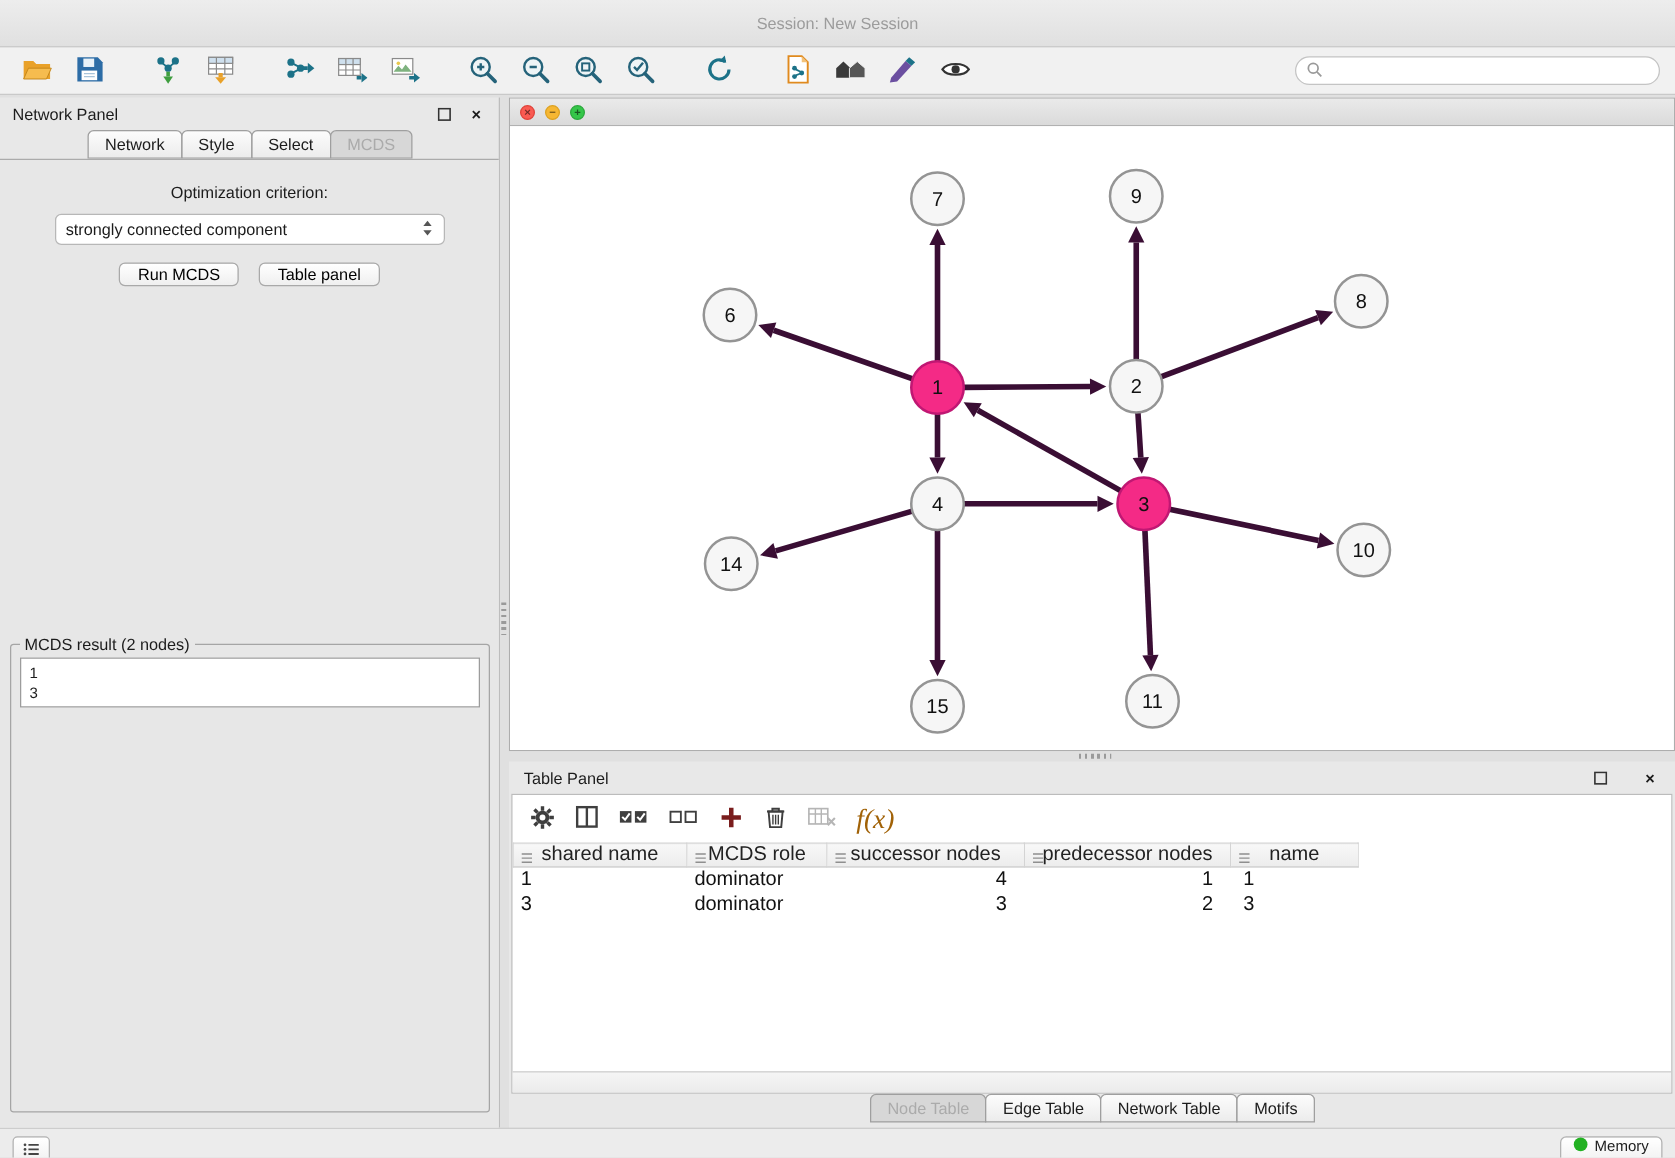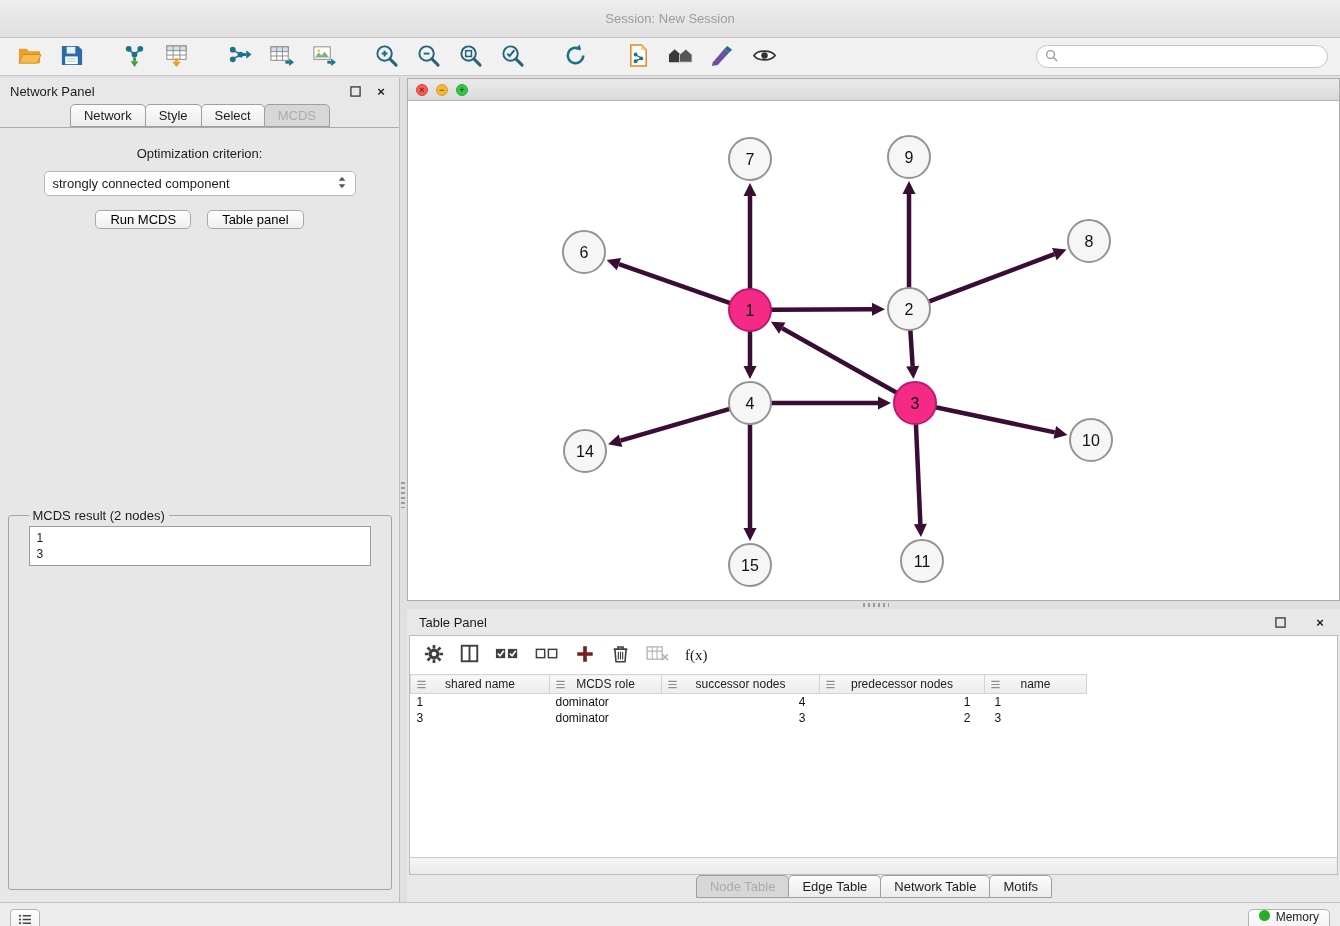--- a/index.html
+++ b/index.html
@@ -27,21 +27,21 @@
   .winbtn{width:16px;height:16px;display:flex;align-items:center;justify-content:center;color:#1a1a1a;font-weight:bold;font-size:13px}
   .cp-tabs,.tp-tabs{display:flex;justify-content:center}
   .tab{padding:3px 13px;background:linear-gradient(#fcfcfc,#ececec);border:1px solid #9f9f9f;margin-right:-1px;border-radius:5px 5px 0 0;font-size:13px;color:#1c1c1c;white-space:nowrap}
   .tab.active{background:#d7d7d7;color:#ababab}
   .cp-body{flex:1;border-top:1px solid #ababab;background:#e7e7e7;display:flex;flex-direction:column;align-items:center}
   .cp-opt-label{margin-top:18px}
   .select{margin-top:10px;width:312px;height:25px;background:#fff;border:1px solid #b7b7b7;border-radius:5px;display:flex;align-items:center;padding:0 8px}
   .select .val{flex:1}
   .cp-buttons{margin-top:14px;display:flex;gap:16px}
   .btn{padding:1px 14px;background:linear-gradient(#ffffff,#efefef);border:1px solid #a9a9a9;border-radius:5px;font-size:13px}
-  .cp-result{margin:auto 8px 12px;width:384px;height:382px;border:1px solid #a5a5a5;border-radius:3px;padding:3px 20px 6px}
+  .cp-result{margin:auto 8px 12px;width:384px;height:382px;border:1px solid #a5a5a5;border-radius:3px;padding:3px 7px 6px}
   .cp-result legend{font-size:13px;padding:0 4px}
   .result-box{background:#fff;border:1px solid #9c9c9c;width:100%;height:100%;padding:3px 7px;font-size:12px;line-height:16px;overflow:hidden}
 
   
   .v-gap{width:7px;background:#e0e0e0;position:relative}
   .v-gap .grip{position:absolute;top:404px;left:1px;width:4px;height:26px;background:repeating-linear-gradient(#9a9a9a 0 2px,transparent 2px 5px)}
 
   
   .right{flex:1;display:flex;flex-direction:column}
   .net-window{height:523px;display:flex;flex-direction:column;border:1px solid #adadad;background:#fff}
@@ -58,22 +58,22 @@
   .h-gap{height:8px;background:#e0e0e0;position:relative}
   .h-gap .grip{position:absolute;left:456px;top:2px;width:26px;height:4px;background:repeating-linear-gradient(90deg,#9a9a9a 0 2px,transparent 2px 5px)}
 
   
   .table-panel{flex:1;background:#e8e8e8;display:flex;flex-direction:column}
   .tp-header{height:26px;display:flex;align-items:center;padding:0 12px;gap:24px}
   .tp-header .spacer{flex:1}
   .tp-white{flex:1;margin:0 2px;background:#fff;border:1px solid #bcbcbc;display:flex;flex-direction:column;overflow:hidden}
   .tp-toolbar{height:38px;display:flex;align-items:center;gap:16px;padding:0 14px;flex:none}
   .tp-tool{display:flex;align-items:center;justify-content:center}
-  .fx{font-family:"Liberation Serif","DejaVu Serif",serif;color:#0f172a;font-size:15px}
-  .tp-table{border-collapse:collapse;table-layout:fixed;width:660px;font-size:12px}
+  .fx{font-family:"Liberation Serif","DejaVu Serif",serif;font-style:italic;color:#a16207;font-size:22px}
+  .tp-table{border-collapse:collapse;table-layout:fixed;width:660px;font-size:16px}
   .tp-table th{height:19px;background:linear-gradient(#f8f8f8,#ececec);border:1px solid #d4d4d4;font-weight:400;padding:0 4px;position:relative;text-align:center;color:#222}
   .sort-ic{position:absolute;left:5px;top:4px}
   .tp-table td{height:16px;padding:1px 6px;color:#111}
   .tp-table td.num{text-align:right;padding-right:14px}
   .tp-table td.name-col{padding-left:10px}
   .tp-table th:nth-child(1){width:139px}
   .tp-table th:nth-child(2){width:112px}
   .tp-table th:nth-child(3){width:158px}
   .tp-table th:nth-child(4){width:165px}
   .tp-table th:nth-child(5){width:102px}

